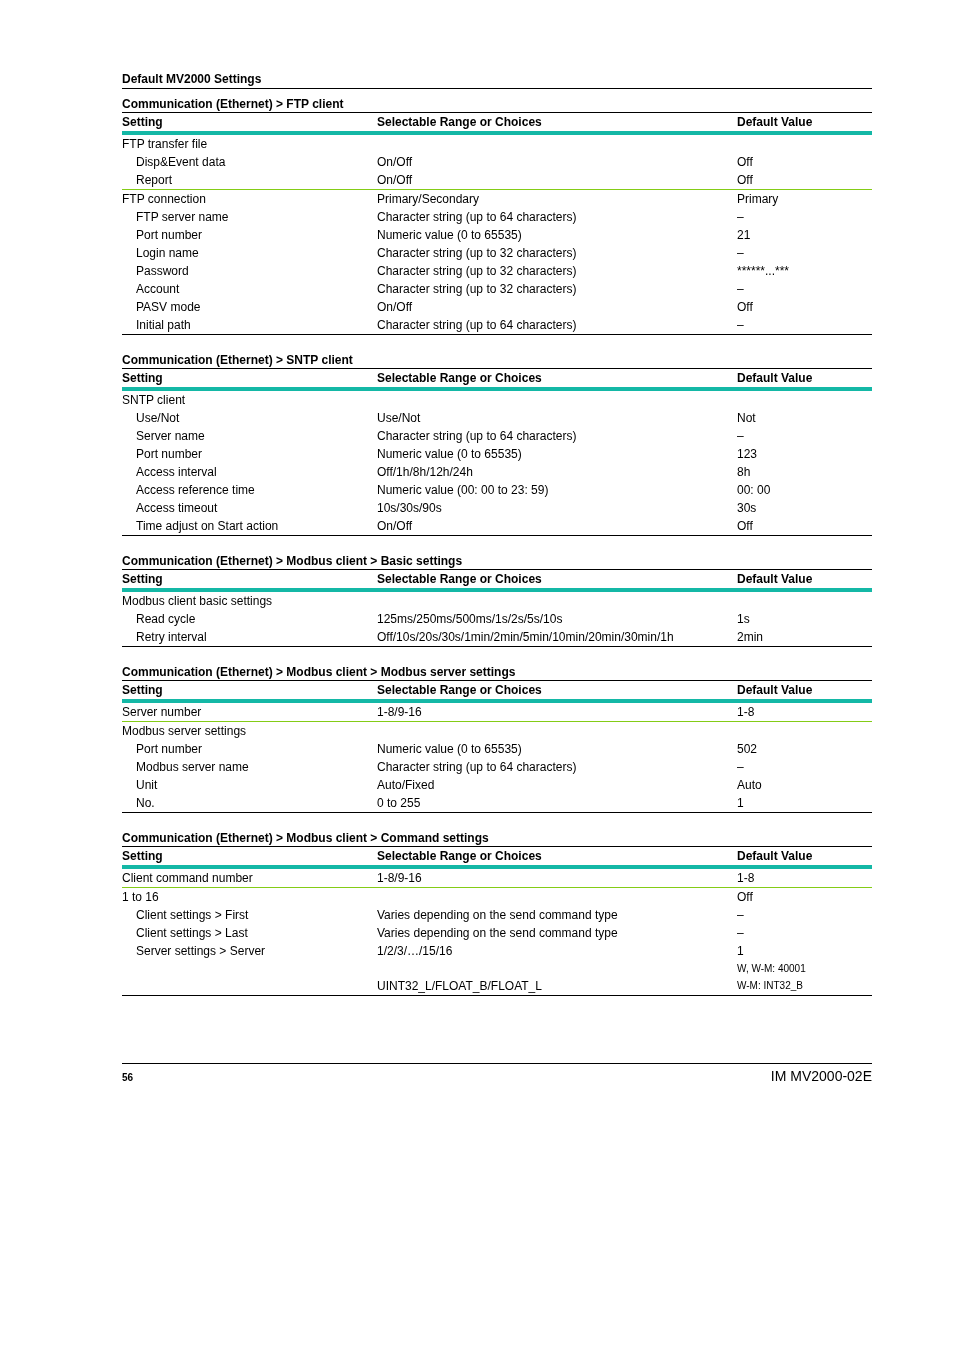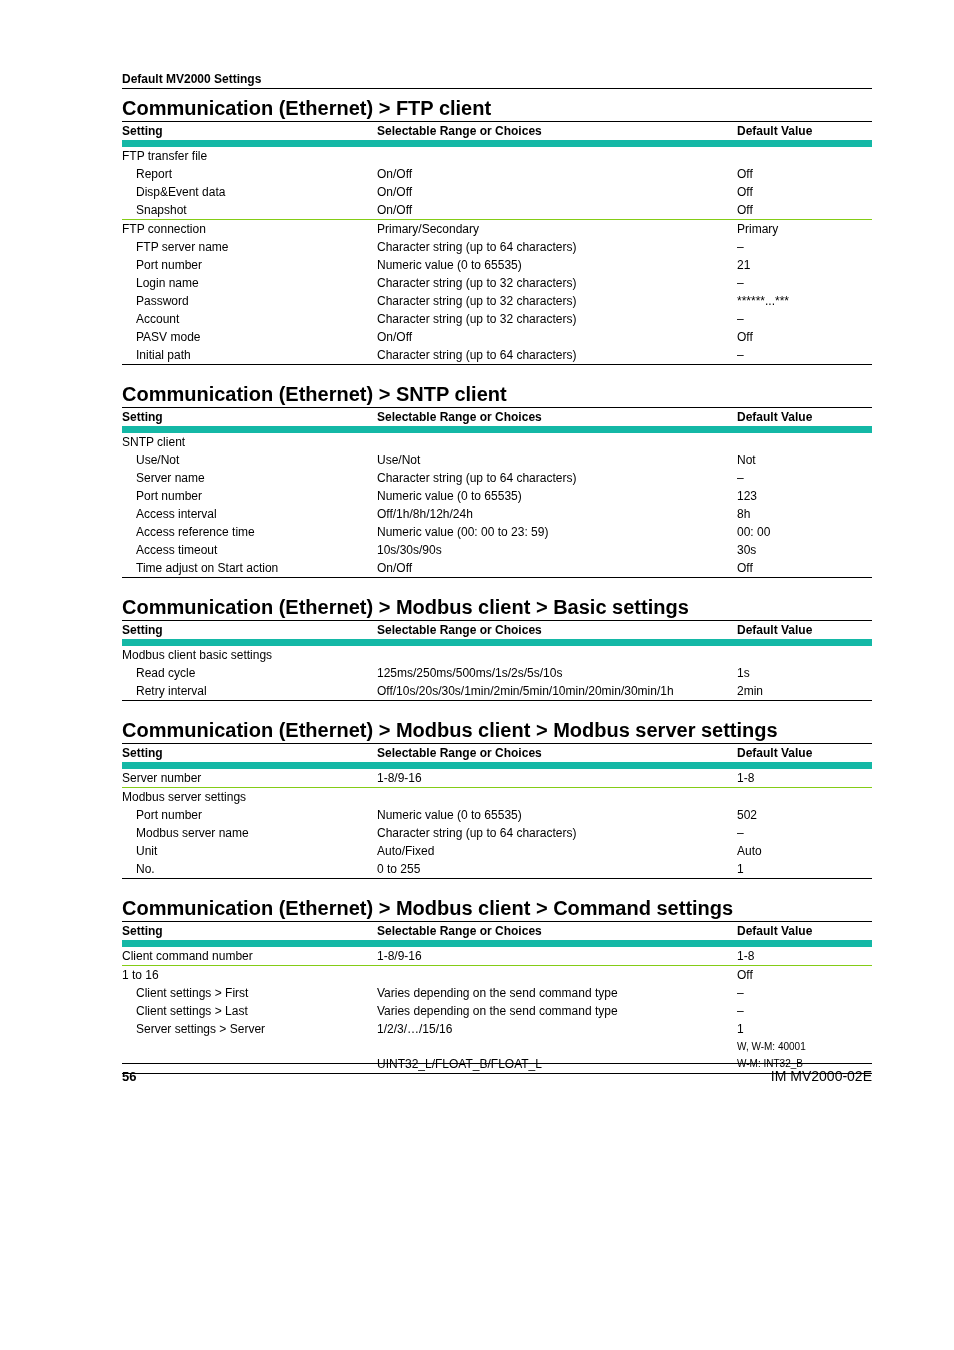--- a/index.html
+++ b/index.html
@@ -19,38 +19,38 @@
   }
   .top-label {
     font-weight: bold;
     font-size: 12px;
     border-bottom: 1px solid #000;
     padding-bottom: 2px;
     margin-bottom: 8px;
   }
   .section-title {
     font-weight: bold;
-    font-size: 20px;
+    font-size: 12px;
     margin-top: 18px;
     margin-bottom: 1px;
   }
   .section-title.first {
     margin-top: 0;
   }
   table.settings {
     width: 100%;
     border-collapse: collapse;
     font-size: 12px;
   }
   table.settings th {
     text-align: left;
     font-weight: bold;
     padding: 2px 0;
     border-top: 1px solid #000;
-    border-bottom: 7px solid #14b8a6;
+    border-bottom: 4px solid #14b8a6;
   }
   table.settings td {
     padding: 2px 0;
     vertical-align: top;
   }
   table.settings tr.div td {
     border-top: 1px solid #84cc16;
   }
   table.settings tr.last td {
     border-bottom: 1px solid #000;
@@ -64,21 +64,21 @@
     position: absolute;
     bottom: 46px;
     left: 122px;
     right: 82px;
     border-top: 1px solid #000;
     padding-top: 4px;
     display: flex;
     justify-content: space-between;
     align-items: baseline;
   }
-  .page-num { font-weight: bold; font-size: 13px; }
+  .page-num { font-weight: bold; font-size: 10px; }
   .doc-id  { font-size: 14px; font-weight: normal; }
 </style>
 </head>
 <body>
 
 <div class="page">
 
   <div class="top-label">Default MV2000 Settings</div>
 
   <div class="section-title first">Communication (Ethernet) &gt; FTP client</div>
@@ -88,31 +88,26 @@
       <th class="col-setting">Setting</th>
       <th class="col-range">Selectable Range or Choices</th>
       <th class="col-default">Default Value</th>
     </tr>
     <tr>
           <td>FTP transfer file</td>
           <td></td>
           <td></td>
         </tr>
     <tr>
-          <td class="indent1">Report</td>
-          <td>On/Off</td>
-          <td>Off</td>
-        </tr>
-    <tr>
           <td class="indent1">Disp&amp;Event data</td>
           <td>On/Off</td>
           <td>Off</td>
         </tr>
     <tr>
-          <td class="indent1">Snapshot</td>
+          <td class="indent1">Report</td>
           <td>On/Off</td>
           <td>Off</td>
         </tr>
     <tr class="div">
           <td>FTP connection</td>
           <td>Primary/Secondary</td>
           <td>Primary</td>
         </tr>
     <tr>
           <td class="indent1">FTP server name</td>

